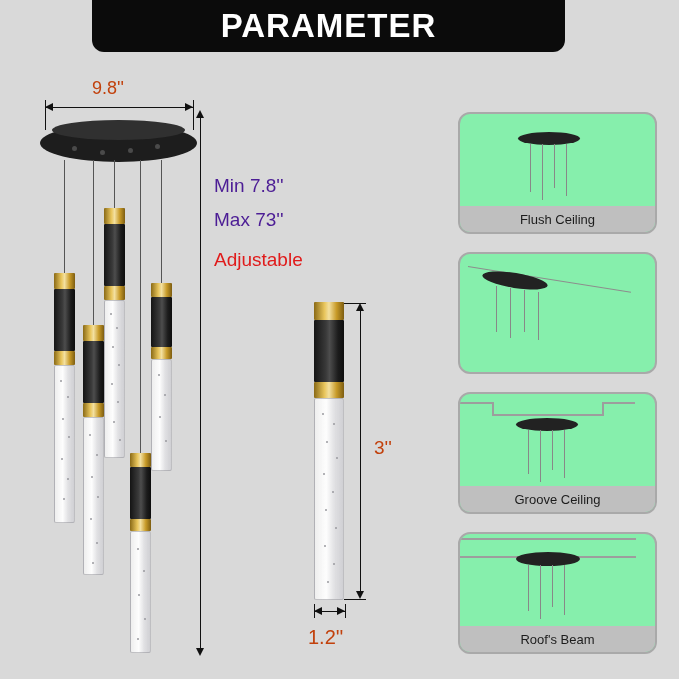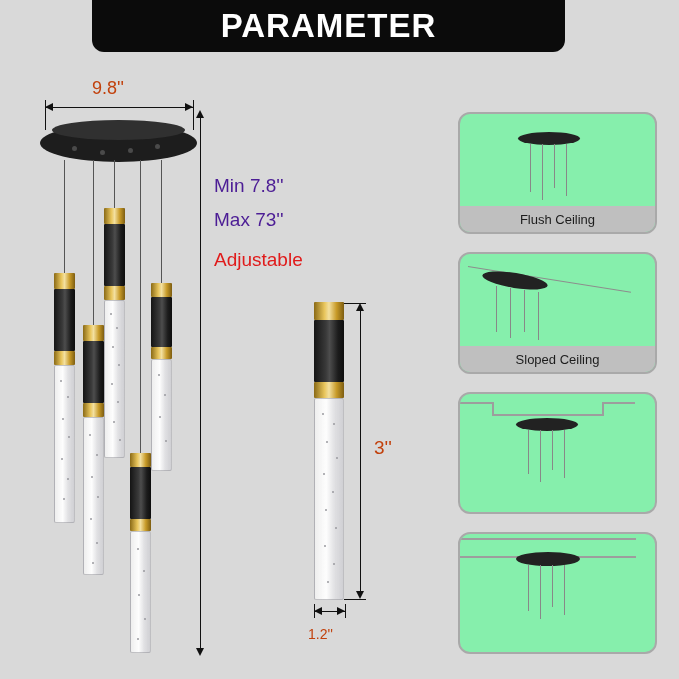--- a/index.html
+++ b/index.html
@@ -308,54 +308,55 @@
 <div class="arrow-d" style="left:356px; top:591px;"></div>
 <div class="hline" style="left:344px; top:303px; width:22px;"></div>
 <div class="hline" style="left:344px; top:599px; width:22px;"></div>
 <div class="dim-label" style="left:374px; top:437px; font-size:19px;">3''</div>
 
 <div class="hline" style="left:314px; top:611px; width:31px;"></div>
 <div class="arrow-l" style="left:314px; top:607px;"></div>
 <div class="arrow-r" style="left:337px; top:607px;"></div>
 <div class="tick" style="left:314px; top:604px; height:14px;"></div>
 <div class="tick" style="left:345px; top:604px; height:14px;"></div>
-<div class="dim-label" style="left:308px; top:626px; font-size:14px;">1.2''</div>
+<div class="dim-label" style="left:308px; top:626px; font-size:20px;">1.2''</div>
 
 <div class="card" style="left:458px; top:112px;">
   <div class="mini-canopy" style="left:58px; top:18px; width:62px; height:13px;"></div>
   <div class="mini-cord" style="left:70px; top:30px; height:48px;"></div>
   <div class="mini-cord" style="left:82px; top:30px; height:56px;"></div>
   <div class="mini-cord" style="left:94px; top:30px; height:44px;"></div>
   <div class="mini-cord" style="left:106px; top:30px; height:52px;"></div>
   <div class="card-caption">Flush Ceiling</div>
 </div>
 
 <div class="card" style="left:458px; top:252px;">
   <div class="slope-line" style="left:8px; top:12px; width:165px; transform: rotate(9deg);"></div>
   <div class="mini-canopy" style="left:22px; top:19px; width:66px; height:15px; transform: rotate(9deg);"></div>
   <div class="mini-cord" style="left:36px; top:32px; height:46px;"></div>
   <div class="mini-cord" style="left:50px; top:34px; height:50px;"></div>
   <div class="mini-cord" style="left:64px; top:36px; height:42px;"></div>
   <div class="mini-cord" style="left:78px; top:38px; height:48px;"></div>
-  <div class="card-caption">Sloped Ceiling</div>
 </div>
 
 <div class="card" style="left:458px; top:392px;">
   <div class="groove-line" style="left:0px; top:8px; width:34px; height:2px;"></div>
   <div class="groove-line" style="left:32px; top:8px; width:2px; height:14px;"></div>
   <div class="groove-line" style="left:32px; top:20px; width:112px; height:2px;"></div>
   <div class="groove-line" style="left:142px; top:8px; width:2px; height:14px;"></div>
   <div class="groove-line" style="left:142px; top:8px; width:33px; height:2px;"></div>
   <div class="mini-canopy" style="left:56px; top:24px; width:62px; height:13px;"></div>
   <div class="mini-cord" style="left:68px; top:36px; height:44px;"></div>
   <div class="mini-cord" style="left:80px; top:36px; height:52px;"></div>
   <div class="mini-cord" style="left:92px; top:36px; height:40px;"></div>
   <div class="mini-cord" style="left:104px; top:36px; height:48px;"></div>
+  <div class="card-caption">Groove Ceiling</div>
 </div>
 
 <div class="card" style="left:458px; top:532px;">
   <div class="beam-box" style="left:-2px; top:4px; width:178px; height:16px; border-left:none; border-right:none;"></div>
   <div class="mini-canopy" style="left:56px; top:18px; width:64px; height:14px;"></div>
   <div class="mini-cord" style="left:68px; top:31px; height:46px;"></div>
   <div class="mini-cord" style="left:80px; top:31px; height:54px;"></div>
   <div class="mini-cord" style="left:92px; top:31px; height:42px;"></div>
   <div class="mini-cord" style="left:104px; top:31px; height:50px;"></div>
+  <div class="card-caption">Roof's Beam</div>
 </div>
 
 </body></html>

